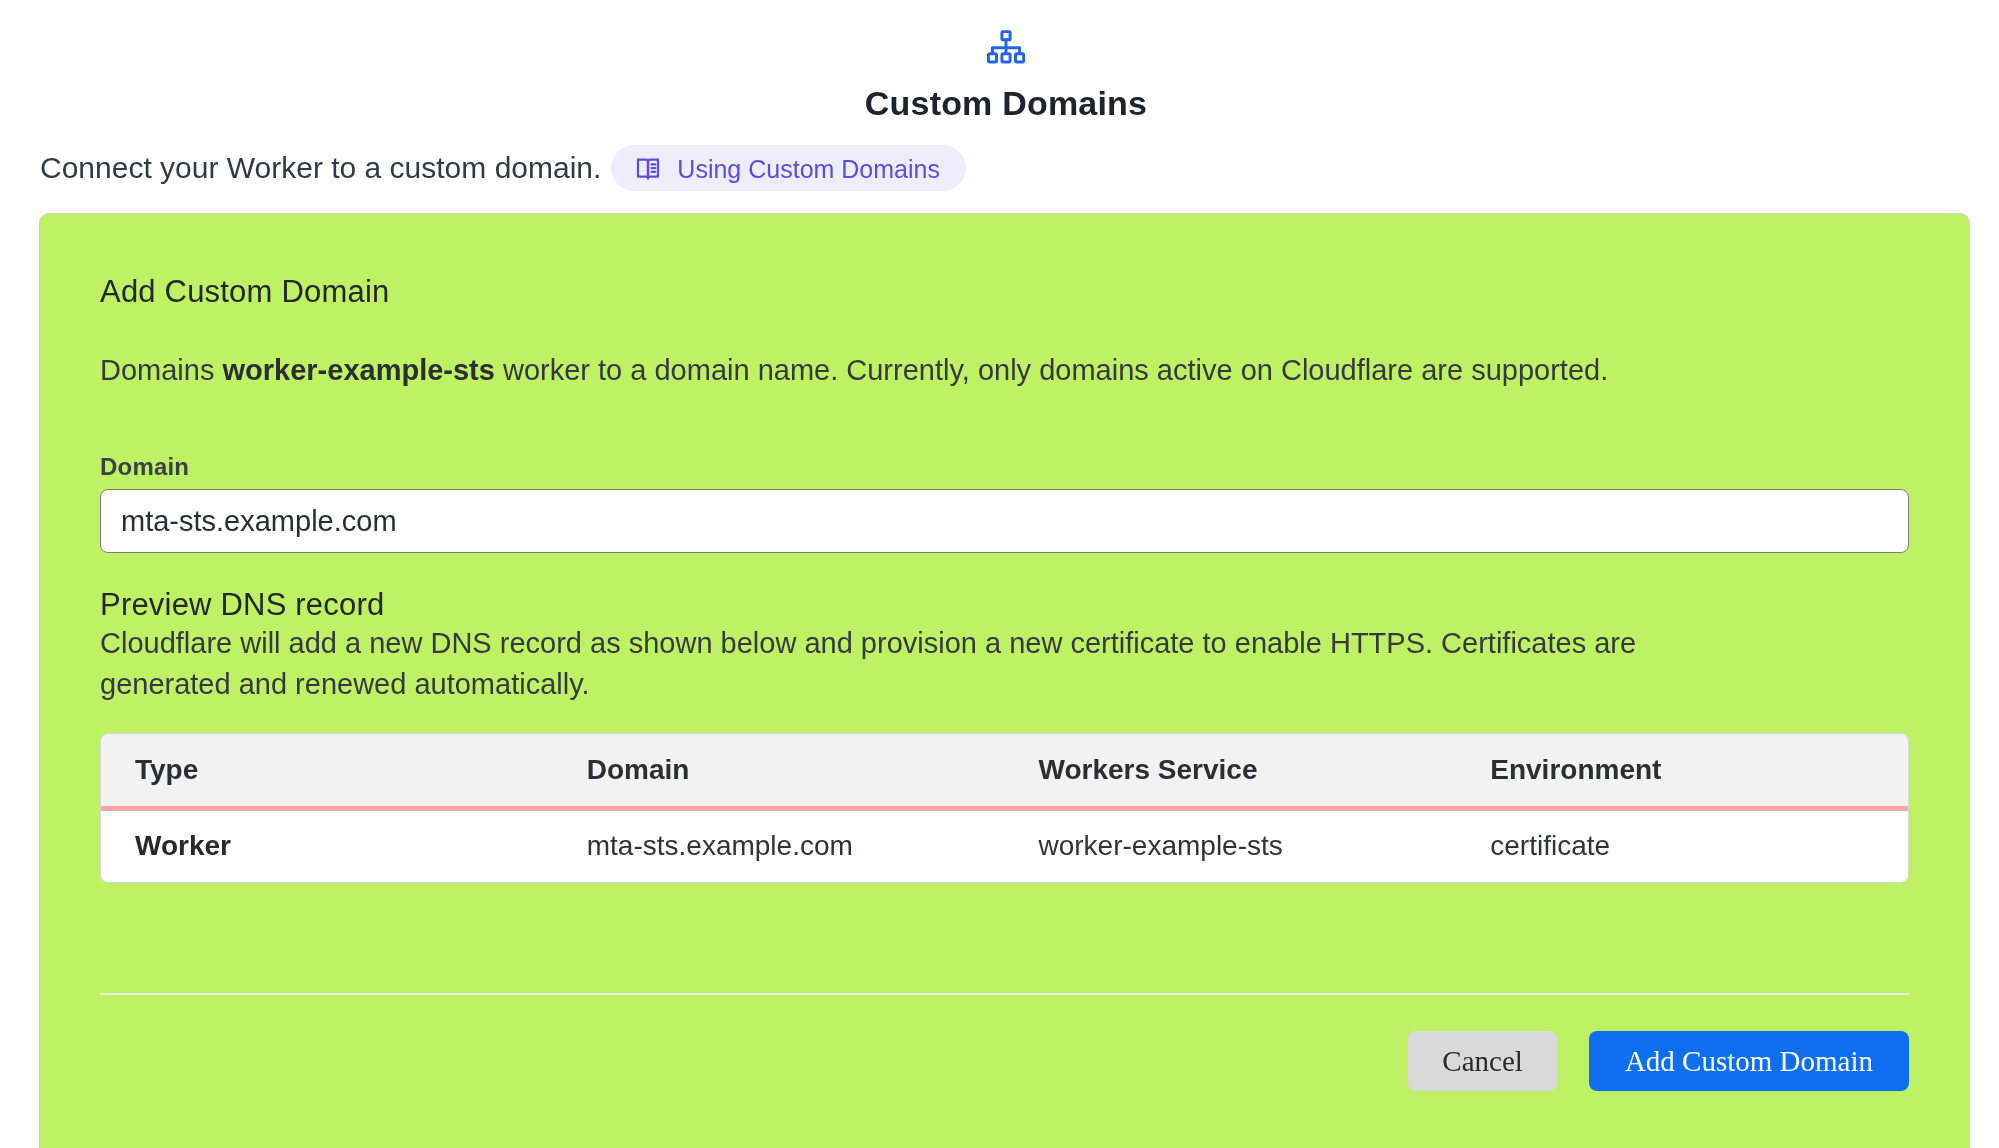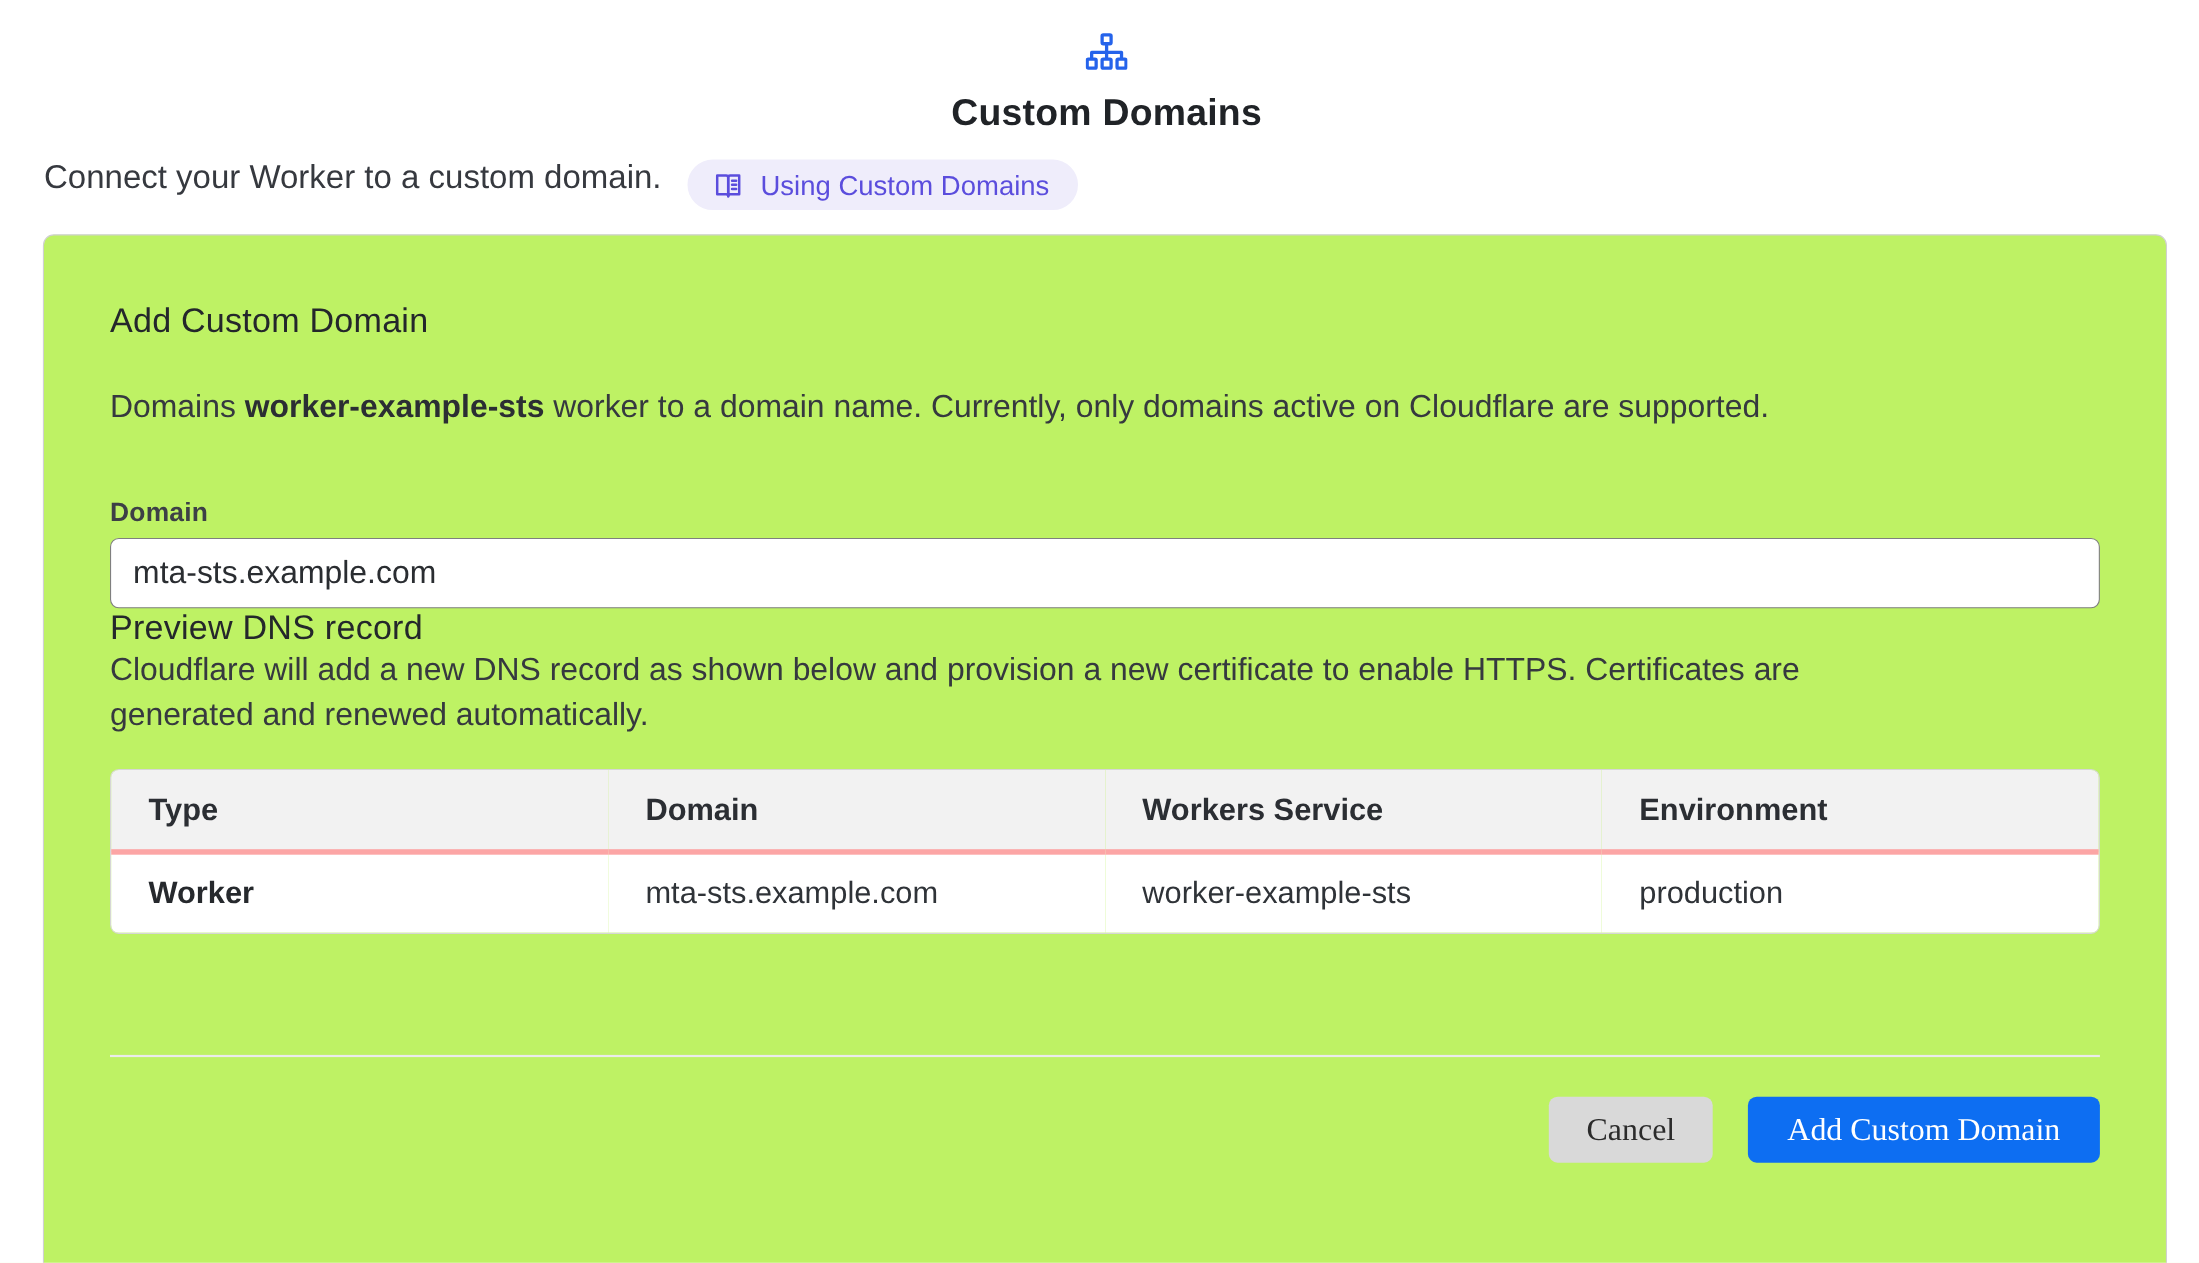--- a/index.html
+++ b/index.html
@@ -11,21 +11,21 @@
     overflow: hidden;
     position: relative;
   }
   .page { padding: 30px 29px 0 39px; }
 
   
   .title-row { display: flex; align-items: center; gap: 16px; padding-left: 3px; flex-direction: column; }
   .title-row .icon-box { width: 38px; height: 38px; display: inline-flex; align-items: center; justify-content: center; flex: none; }
   h1.page-title { font-size: 34px; font-weight: 700; color: #202327; letter-spacing: 0.2px; }
 
-  .subtitle-row { display: flex; align-items: flex-start; gap: 24px; margin-top: 22px; padding-left: 1px; }
+  .subtitle-row { display: flex; align-items: center; gap: 10px; margin-top: 22px; padding-left: 1px; }
   .page-subtitle { font-size: 30px; color: #36393f; }
   .docs-badge {
     display: inline-flex; align-items: center; gap: 14px;
     height: 46px; padding: 2px 26px 0 22px;
     background: #efedfb; border-radius: 23px;
     color: #5b4ddd; font-size: 25px; text-decoration: none; cursor: pointer;
   }
   .docs-badge svg { flex: none; }
 
   
@@ -47,21 +47,21 @@
     margin-top: 8px;
     width: 100%; height: 64px;
     border: 1px solid #7f7f7f; border-radius: 8px;
     padding: 0 20px;
     font-family: "Liberation Sans", "DejaVu Sans", sans-serif;
     font-size: 29px; color: #2a2d31;
     background: #fff;
     outline: none;
   }
 
-  .preview-heading { }
+  .preview-heading { margin-top: 34px; }
   .preview-text { max-width: 1590px; }
 
   
   .dns-table-wrap {
     margin-top: 28px;
     border: 1px solid #d6d6d6; border-radius: 8px;
     overflow: hidden;
   }
   table.dns-table { width: 100%; border-collapse: collapse; }
   .dns-table thead tr { background: #f2f2f2; }
@@ -139,21 +139,21 @@
             <th>Domain</th>
             <th>Workers Service</th>
             <th>Environment</th>
           </tr>
         </thead>
         <tbody>
           <tr>
             <td class="type-cell">Worker</td>
             <td>mta-sts.example.com</td>
             <td>worker-example-sts</td>
-            <td>production</td>
+            <td>certificate</td>
           </tr>
         </tbody>
       </table>
     </div>
 
     <hr class="footer-divider">
 
     <div class="actions">
       <button class="btn btn-secondary">Cancel</button>
       <button class="btn btn-primary">Add Custom Domain</button>

